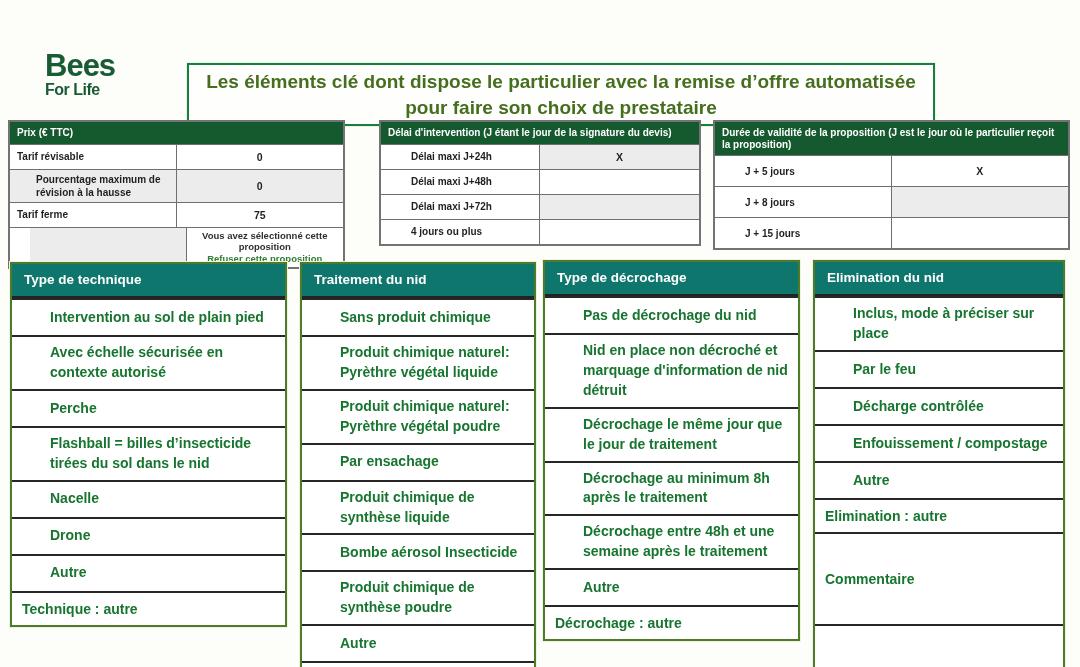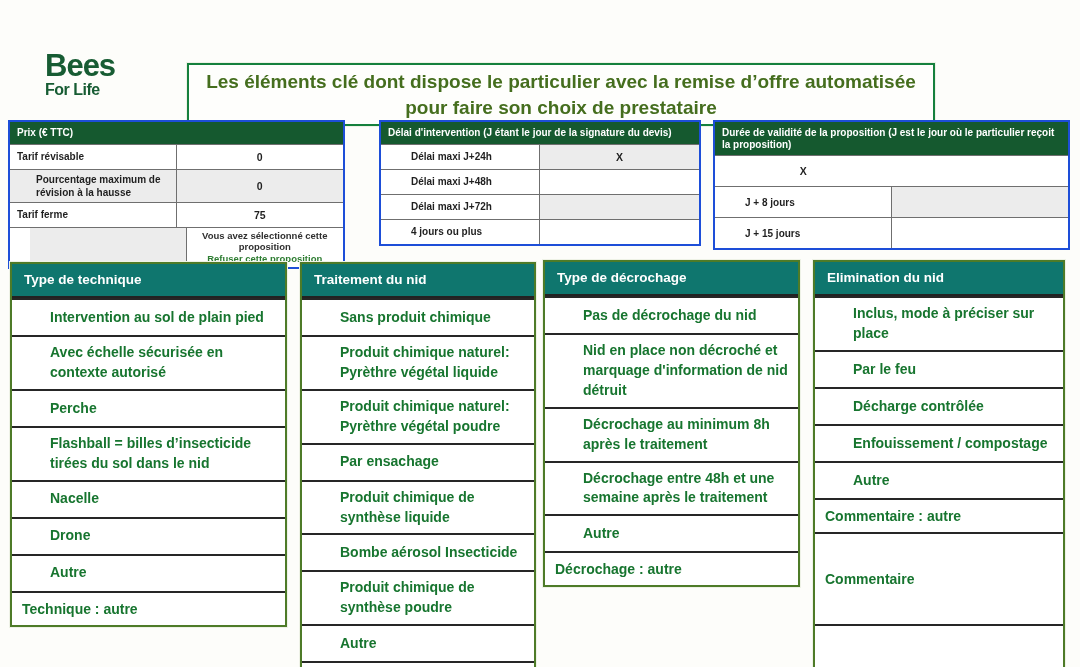--- a/index.html
+++ b/index.html
@@ -24,21 +24,21 @@
     box-shadow:0 0 0 1px #eef2e6;
     margin-top:16px;
   }
   .title-box .title-text {
     color:#456e1e; font-size:19px; font-weight:bold; text-align:center;
     line-height:1.35; padding:0 14px;
   }
 
   
   .mini-table {
-    position:absolute; border:2px solid #1d4ed8; background:#fff;
+    position:absolute; border:2px solid #737373; background:#fff;
   }
   .mini-hdr {
     background:#15592f; color:#fff; font-weight:bold; font-size:10px;
     padding:5px 7px; line-height:1.15;
   }
   .t-row { display:flex; border-top:1px solid #6f6f6f; background:#fff; }
   .t-row .lbl {
     width:50%; border-right:1px solid #6f6f6f;
     font-size:10px; font-weight:bold; color:#1f1f1f;
     display:flex; align-items:center; padding:3px 4px 3px 7px; line-height:1.3;
@@ -144,20 +144,21 @@
   </div>
   <div class="t-row">
     <div class="lbl pad">4 jours ou plus</div>
     <div class="val"></div>
   </div>
 </div>
 
 <div class="mini-table valid-table">
   <div class="mini-hdr">Durée de validité de la proposition (J est le jour où le particulier reçoit la proposition)</div>
   <div class="t-row">
+    <div class="lbl pad">J + 5 jours</div>
     <div class="val">X</div>
   </div>
   <div class="t-row">
     <div class="lbl pad">J + 8 jours</div>
     <div class="val shaded"></div>
   </div>
   <div class="t-row">
     <div class="lbl pad">J + 15 jours</div>
     <div class="val"></div>
   </div>
@@ -185,29 +186,30 @@
   <div class="col-item">Bombe aérosol Insecticide</div>
   <div class="col-item">Produit chimique de synthèse poudre</div>
   <div class="col-item">Autre</div>
   <div class="col-footer">Traitement : autre</div>
 </div>
 
 <div class="col-box col-detach">
   <div class="col-hdr">Type de décrochage</div>
   <div class="col-item">Pas de décrochage du nid</div>
   <div class="col-item">Nid en place non décroché et marquage d'information de nid détruit</div>
+  <div class="col-item">Décrochage le même jour que le jour de traitement</div>
   <div class="col-item">Décrochage au minimum 8h après le traitement</div>
   <div class="col-item">Décrochage entre 48h et une semaine après le traitement</div>
   <div class="col-item">Autre</div>
   <div class="col-footer">Décrochage : autre</div>
 </div>
 
 <div class="col-box col-elimination">
   <div class="col-hdr">Elimination du nid</div>
   <div class="col-item">Inclus, mode à préciser sur place</div>
   <div class="col-item">Par le feu</div>
   <div class="col-item">Décharge contrôlée</div>
   <div class="col-item">Enfouissement / compostage</div>
   <div class="col-item">Autre</div>
-  <div class="col-footer">Commentaire : autre</div>
+  <div class="col-footer">Elimination : autre</div>
   <div class="col-footer comment-row">Commentaire</div>
   <div class="col-footer empty-row"></div>
 </div>
 
 </body></html>

